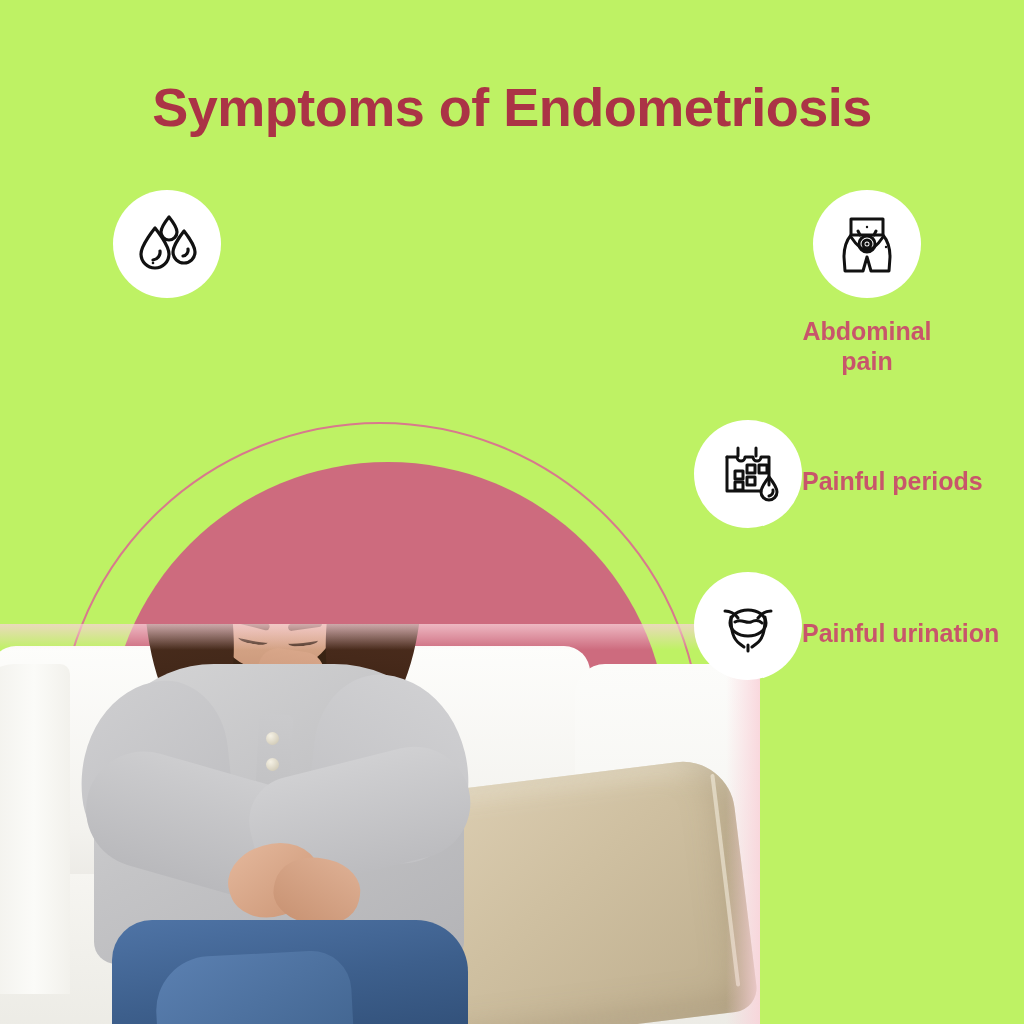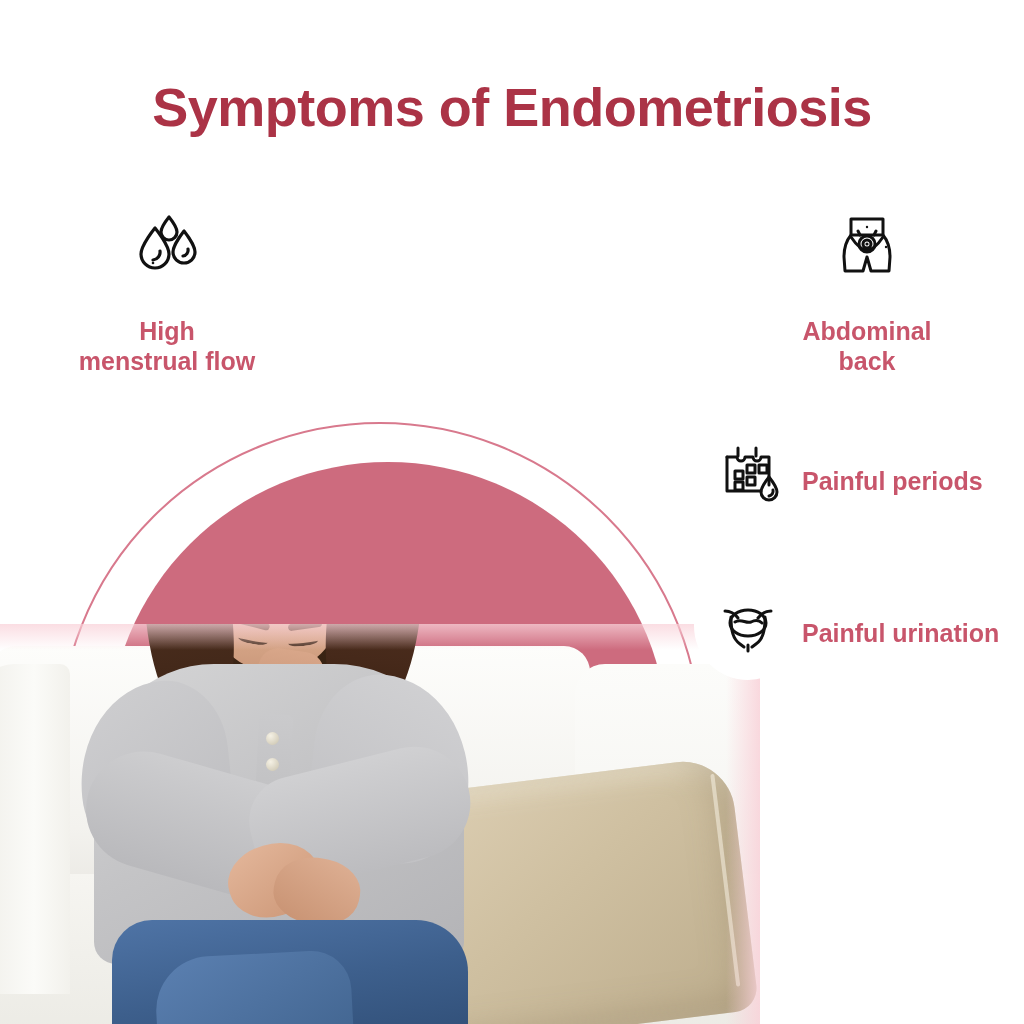--- a/index.html
+++ b/index.html
@@ -8,21 +8,21 @@
     font-family:"Liberation Sans", sans-serif;
     background:#f9d2d9;
     overflow:hidden;
     position:relative;
   }
 
   #canvas {
     position:absolute;
     left:0; top:0;
     width:1024px; height:1024px;
-    background:#ffffff;
+    background:#bef264;
     overflow:hidden;
     padding-left:20px;
   }
 
   
   .deco-arc-outline{
     position:absolute;
     left:58px; top:422px;
     width:644px; height:644px;
     border-radius:50%;
@@ -340,42 +340,40 @@
       <div class="bubble">
         <svg width="74" height="74" viewBox="0 0 74 74" fill="none" stroke="#111" stroke-width="3.2" stroke-linecap="round" stroke-linejoin="round">
           <path d="M25 21 C25 21 11 38 11 47 a14 14 0 0 0 28 0 C39 38 25 21 25 21Z"></path>
           <path d="M30 44 a8 8 0 0 1-7 9"></path>
           <circle cx="23" cy="56" r="1.3" fill="#111" stroke="none"></circle>
           <path d="M39 10 C39 10 31 20 31 25 a8 8 0 0 0 16 0 C47 20 39 10 39 10Z"></path>
           <path d="M54 24 C54 24 43 38 43 45 a11 11 0 0 0 22 0 C65 38 54 24 54 24Z"></path>
           <path d="M58 42 a6 6 0 0 1-5 7"></path>
         </svg>
       </div>
-      <div class="caption">High
-menstrual flow</div>
     </div>
 
 
     <div class="sym-top">
       <div class="bubble">
         <svg width="74" height="74" viewBox="0 0 74 74" fill="none" stroke="#111" stroke-width="3" stroke-linecap="round" stroke-linejoin="round">
           <path d="M21 12 h32 v16 c5 6 7 14 7 22 l-1 14 H41 l-4-14 l-4 14 H15 l-1-14 c0-8 2-16 7-22 Z"></path>
           <path d="M21 28 h32"></path>
           <path d="M21 30 c6 9 11 13 16 13 s10-4 16-13"></path>
           <circle cx="37" cy="37" r="8"></circle>
           <circle cx="37" cy="37" r="4"></circle>
           <circle cx="37" cy="37" r="1.6" fill="#111" stroke="none"></circle>
           <path d="M28 24 l2 4"></path>
           <path d="M46 24 l-2 4"></path>
           <circle cx="37" cy="20" r="1.2" fill="#111" stroke="none"></circle>
           <circle cx="56" cy="40" r="1.2" fill="#111" stroke="none"></circle>
         </svg>
       </div>
       <div class="caption">Abdominal
-back</div>
+pain</div>
     </div>
 
 
   </div>
 
   <div class="right-col">
 
     <div class="sym-side" id="side-0">
       <div class="bubble">
         <svg width="74" height="74" viewBox="0 0 74 74" fill="none" stroke="#111" stroke-width="3" stroke-linecap="round" stroke-linejoin="round">

